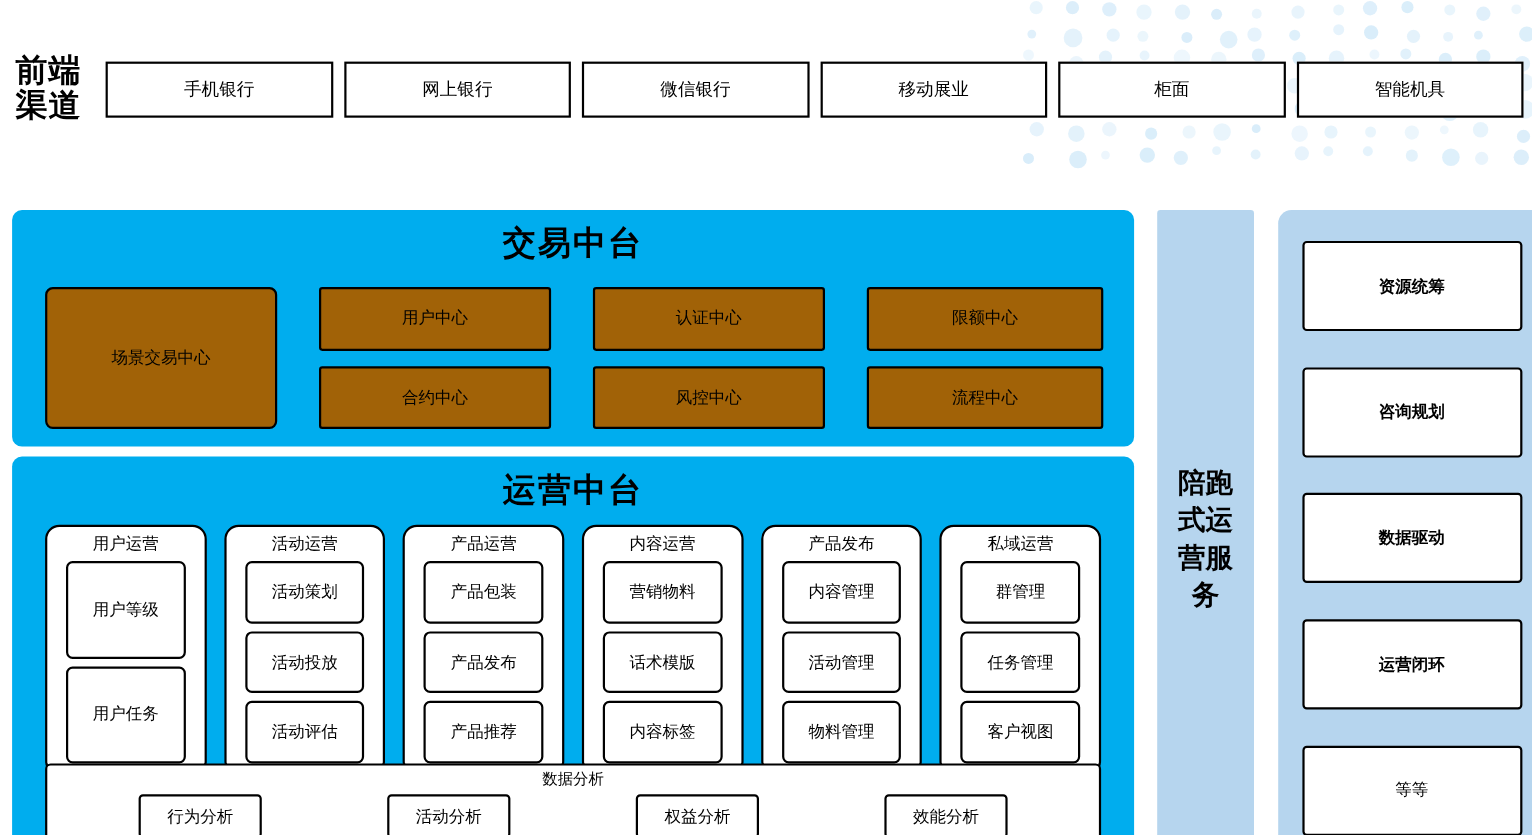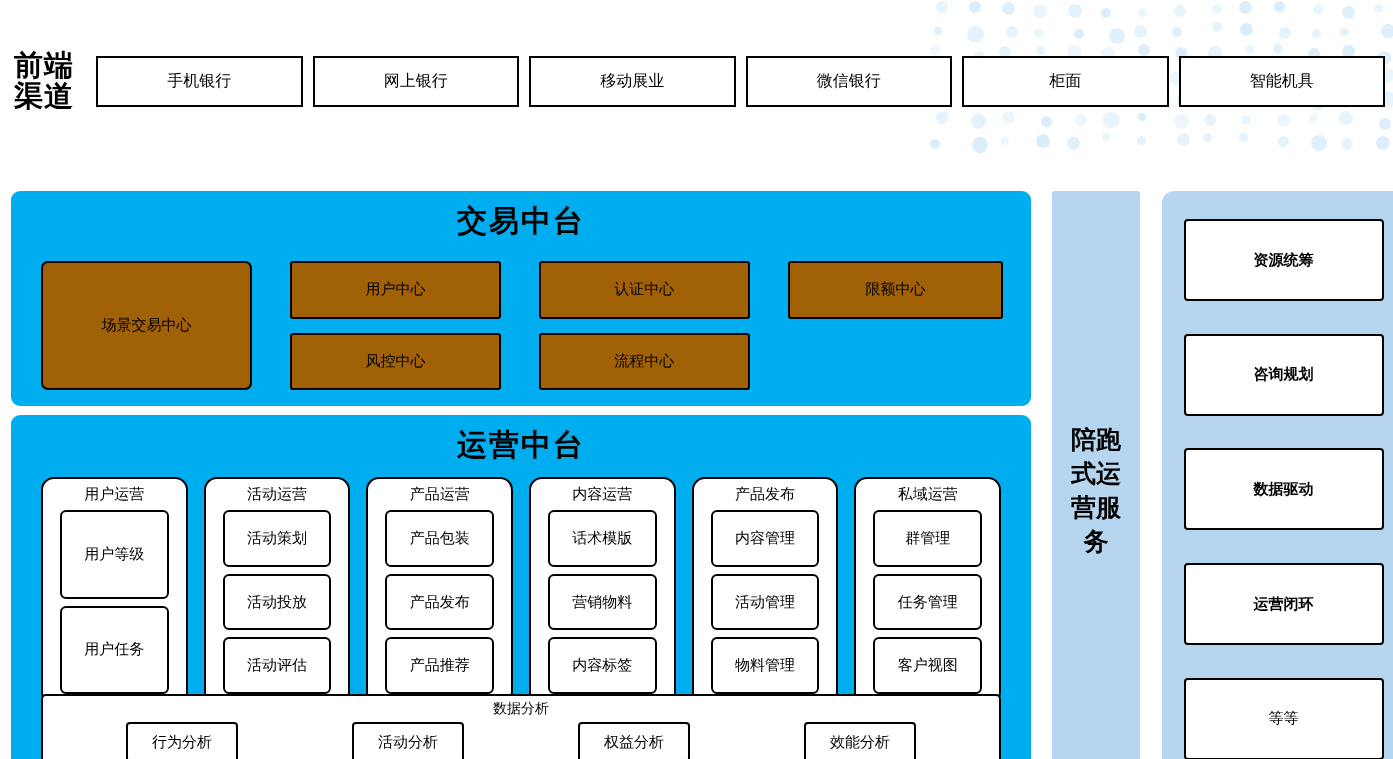--- a/index.html
+++ b/index.html
@@ -243,39 +243,40 @@
 <div id="page">
 
   <div id="channel-row">
     <div id="channel-label">
       <div>前端</div>
       <div>渠道</div>
     </div>
     <div id="channel-boxes">
       <div class="chan-box">手机银行</div>
       <div class="chan-box">网上银行</div>
+      <div class="chan-box">微信银行</div>
       <div class="chan-box">移动展业</div>
-      <div class="chan-box">微信银行</div>
       <div class="chan-box">柜面</div>
       <div class="chan-box">智能机具</div>
     </div>
   </div>
 
 
   <div id="body-grid">
 
     <div id="col-center">
 
       <div id="trade-panel">
         <div class="panel-title">交易中台</div>
         <div id="trade-grid">
           <div class="tbox">用户中心</div>
           <div class="tbox">认证中心</div>
           <div class="tbox">限额中心</div>
           <div class="tbox tall">场景交易中心</div>
+          <div class="tbox">合约中心</div>
           <div class="tbox">风控中心</div>
           <div class="tbox">流程中心</div>
         </div>
       </div>
 
       <div id="op-panel">
         <div class="panel-title">运营中台</div>
 
         <div id="op-cols">
 
@@ -301,22 +302,22 @@
             <div class="op-items">
               <div class="op-item">产品包装</div>
               <div class="op-item">产品发布</div>
               <div class="op-item">产品推荐</div>
             </div>
           </div>
 
           <div class="op-col">
             <div class="op-col-title">内容运营</div>
             <div class="op-items">
+              <div class="op-item">营销物料</div>
               <div class="op-item">话术模版</div>
-              <div class="op-item">营销物料</div>
               <div class="op-item">内容标签</div>
             </div>
           </div>
 
           <div class="op-col">
             <div class="op-col-title">产品发布</div>
             <div class="op-items">
               <div class="op-item">内容管理</div>
               <div class="op-item">活动管理</div>
               <div class="op-item">物料管理</div>

